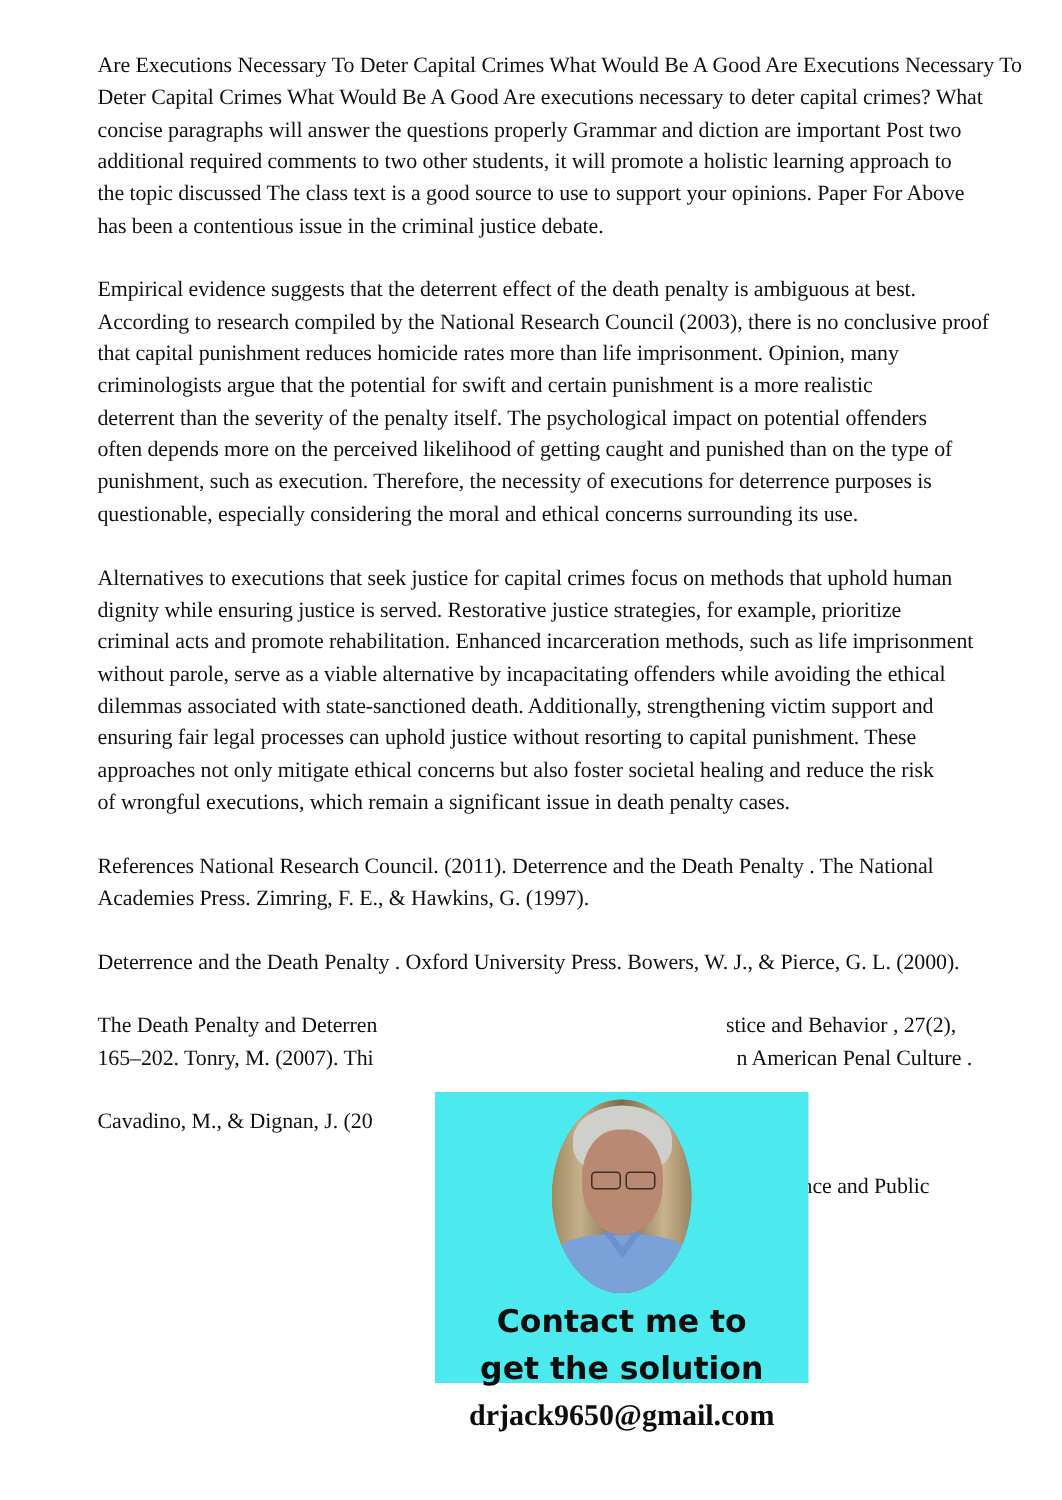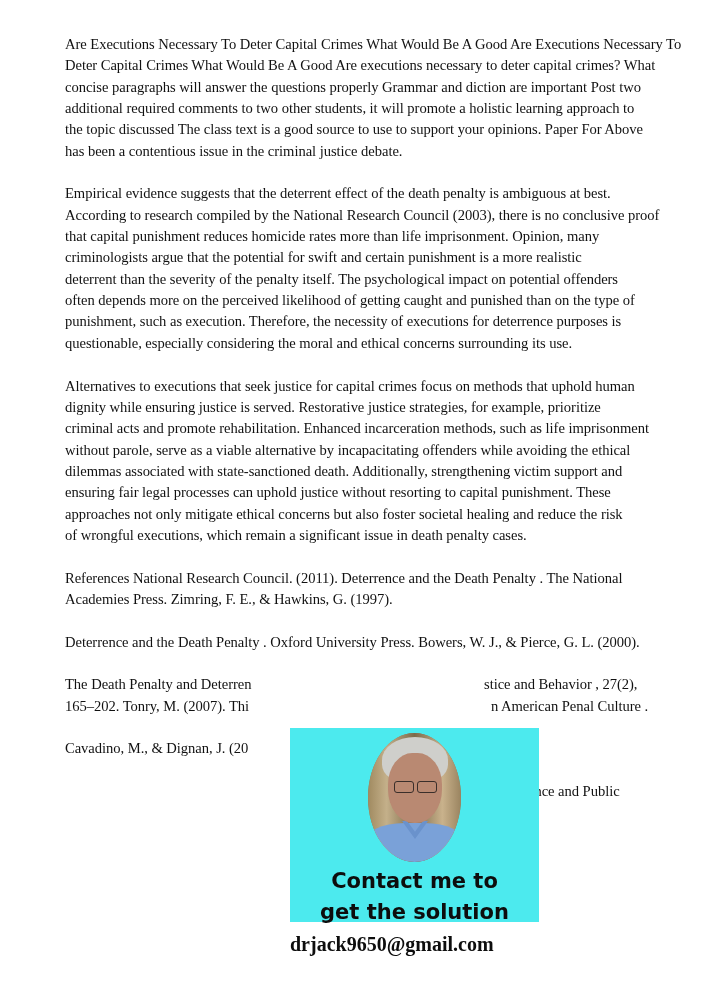--- a/index.html
+++ b/index.html
@@ -121,21 +121,21 @@
       font-weight: bold;
       font-size: 21px;
       line-height: 31px;
       color: #0d0d0d;
     }
     .promo-email {
       position: absolute;
       left: 0;
       top: 203px;
       width: 249px;
-      text-align: left;
+      text-align: center;
       font-family: "Liberation Serif", "DejaVu Serif", serif;
       font-weight: bold;
       font-size: 20px;
       line-height: 26px;
       color: #0d0d0d;
     }
   </style>
 </head>
 <body>
 

